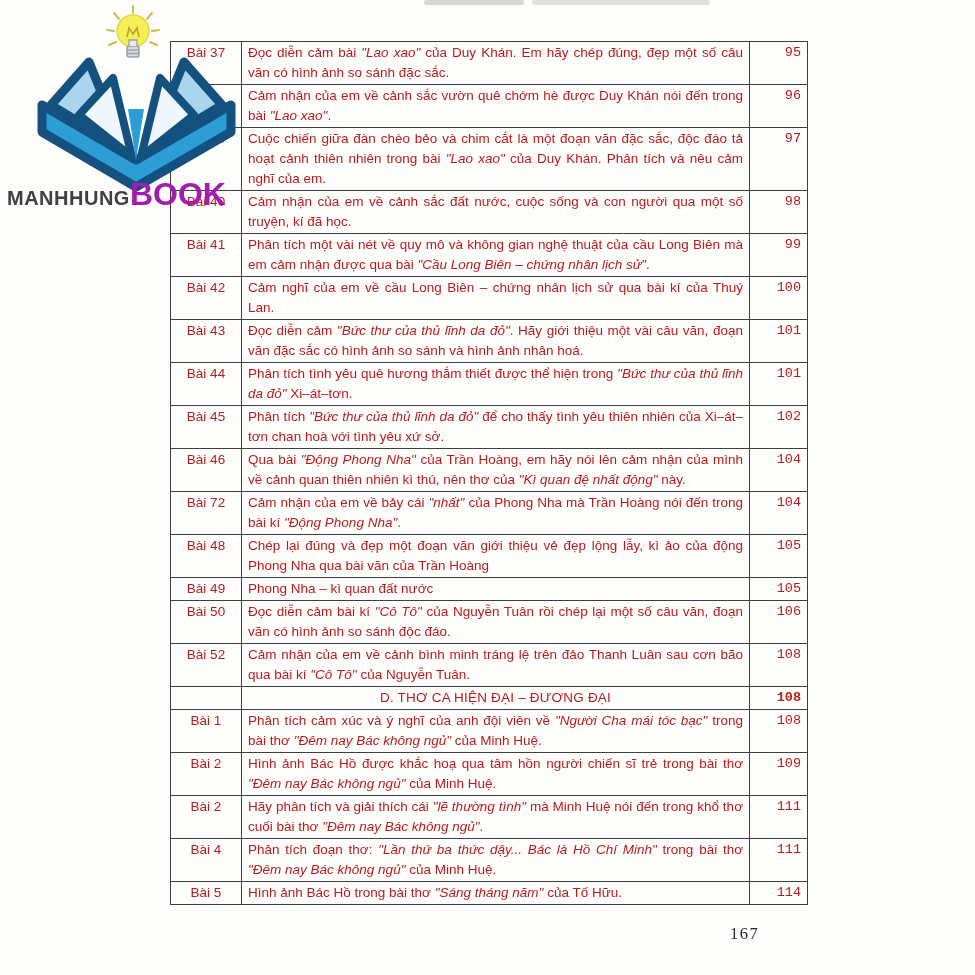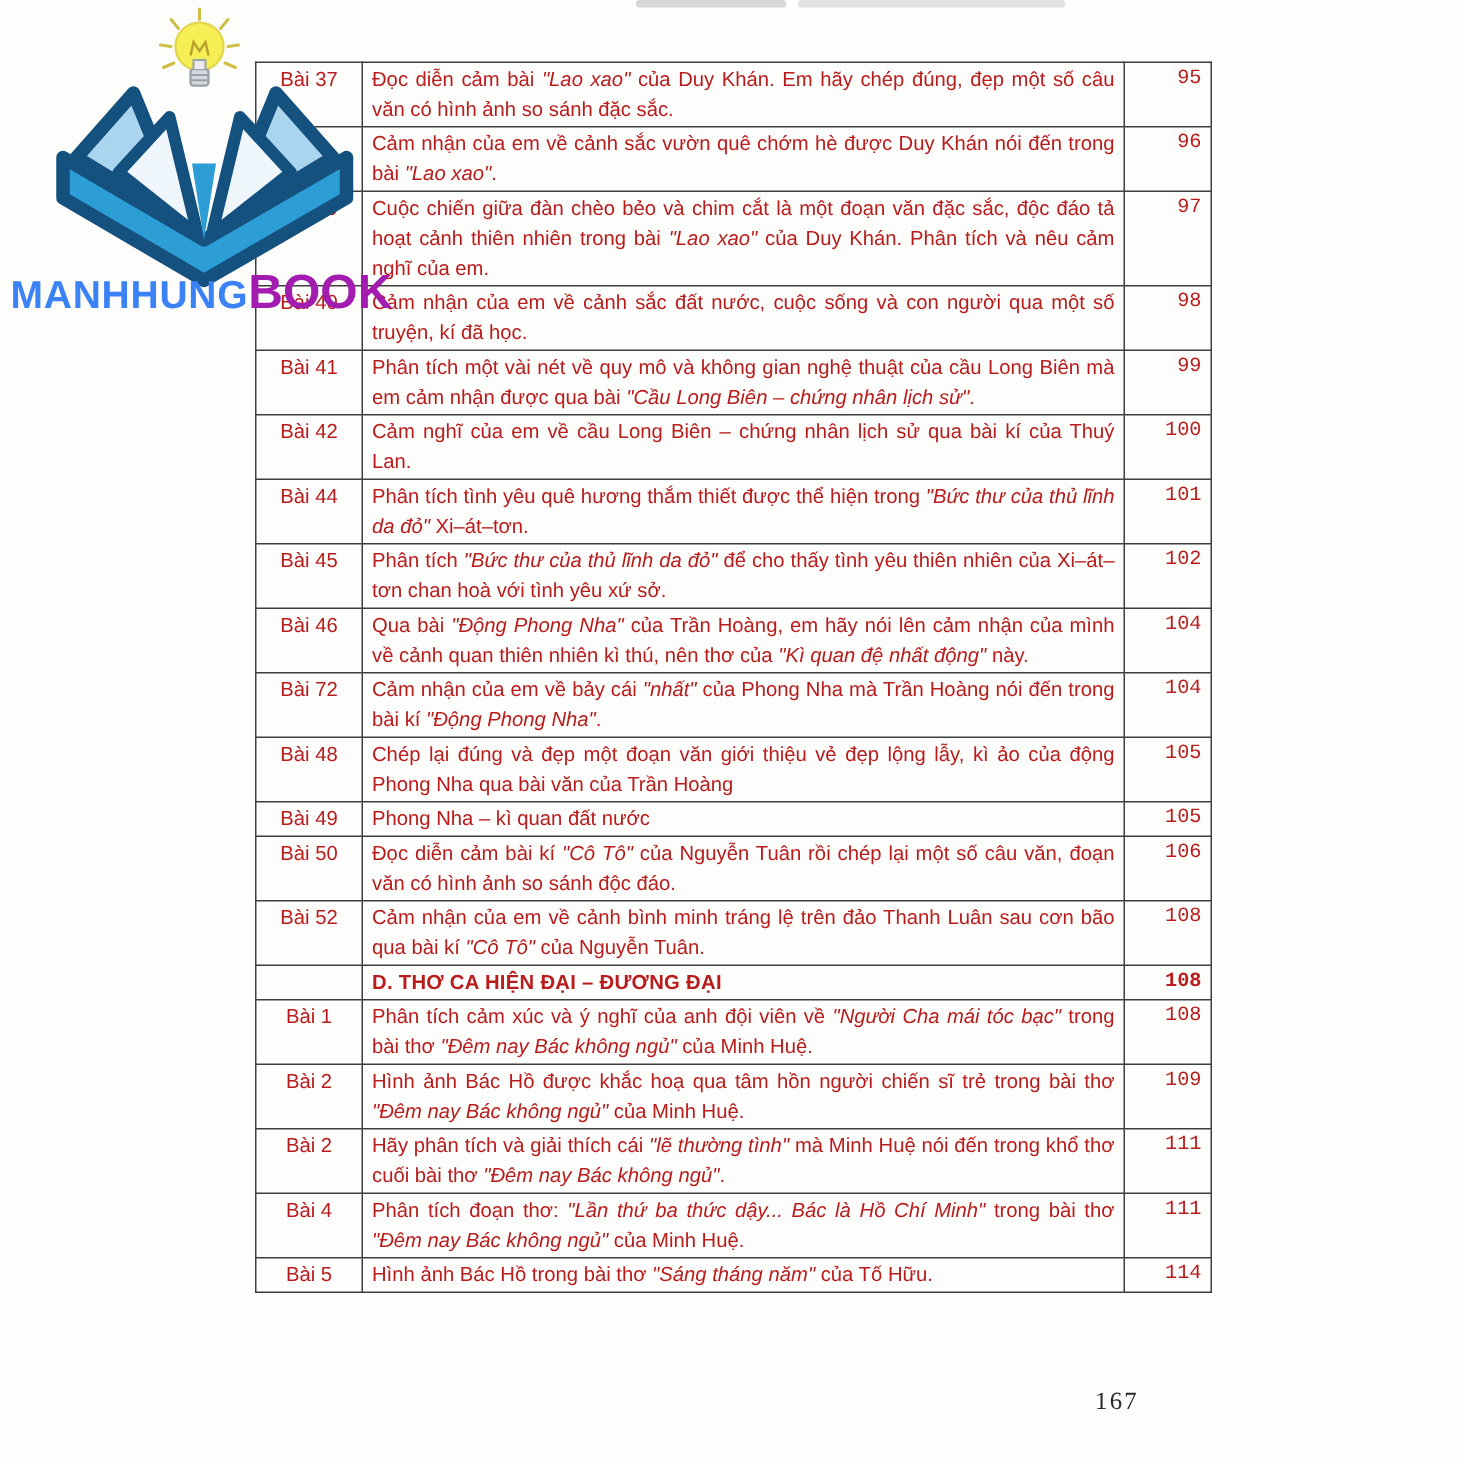--- a/index.html
+++ b/index.html
@@ -29,40 +29,40 @@
   }
   table.toc td{
     border:1.4px solid #3e3e3e;
     vertical-align:top;
     padding:1px 6px;
     overflow:hidden;
   }
   td.c-label{width:58px;text-align:center;vertical-align:middle;padding:1px 2px;white-space:nowrap;}
   td.c-text{width:495px;text-align:justify;padding:1px 9px 2px 10px;}
   td.c-page{width:45px;text-align:right;padding:1px 8px 1px 2px;font-family:Liberation Mono, monospace;}
-  tr.section td.c-text{text-align:left;font-weight:bold;letter-spacing:.2px;}
+  tr.section td.c-text{text-align:center;font-weight:normal;letter-spacing:.2px;}
   tr.section td.c-page{font-weight:bold;}
   td.c-text i{font-style:italic;}
 
   
   .footer-num{
     position:absolute;left:730px;top:924px;
     font-size:16.5px;letter-spacing:1.5px;color:#2a2a2a;font-family:Liberation Serif, serif;
   }
 
   
   .brand{position:absolute;left:0;top:0;width:290px;height:225px;z-index:5;pointer-events:none;}
   .brand svg{position:absolute;}
   .brand-bulb{left:100px;top:4px;}
   .brand-book{left:33px;top:53px;}
   .brand-text{
     position:absolute;left:7px;top:176px;white-space:nowrap;
     font-weight:bold;
   }
-  .brand-main{font-size:26px;color:#3b82f6;letter-spacing:.5px;}
+  .brand-main{font-size:20px;color:#404040;letter-spacing:.5px;}
   .brand-suffix{font-size:32px;color:#a21caf;letter-spacing:0;font-weight:800;}
 </style>
 </head>
 <body>
 
 <div class="photo-frame">
 
   <div class="top-smudge a"></div>
   <div class="top-smudge b"></div>
 
@@ -90,20 +90,25 @@
         </tr>
         <tr class="">
           <td class="c-label">Bài 41</td>
           <td class="c-text">Phân tích một vài nét về quy mô và không gian nghệ thuật của cầu Long Biên mà em cảm nhận được qua bài <i>"Cầu Long Biên – chứng nhân lịch sử"</i>.</td>
           <td class="c-page">99</td>
         </tr>
         <tr class="">
           <td class="c-label">Bài 42</td>
           <td class="c-text">Cảm nghĩ của em về cầu Long Biên – chứng nhân lịch sử qua bài kí của Thuý Lan.</td>
           <td class="c-page">100</td>
+        </tr>
+        <tr class="">
+          <td class="c-label">Bài 43</td>
+          <td class="c-text">Đọc diễn cảm <i>"Bức thư của thủ lĩnh da đỏ"</i>. Hãy giới thiệu một vài câu văn, đoạn văn đặc sắc có hình ảnh so sánh và hình ảnh nhân hoá.</td>
+          <td class="c-page">101</td>
         </tr>
         <tr class="">
           <td class="c-label">Bài 44</td>
           <td class="c-text">Phân tích tình yêu quê hương thắm thiết được thể hiện trong <i>"Bức thư của thủ lĩnh da đỏ"</i> Xi–át–tơn.</td>
           <td class="c-page">101</td>
         </tr>
         <tr class="">
           <td class="c-label">Bài 45</td>
           <td class="c-text">Phân tích <i>"Bức thư của thủ lĩnh da đỏ"</i> để cho thấy tình yêu thiên nhiên của Xi–át–tơn chan hoà với tình yêu xứ sở.</td>
           <td class="c-page">102</td>

